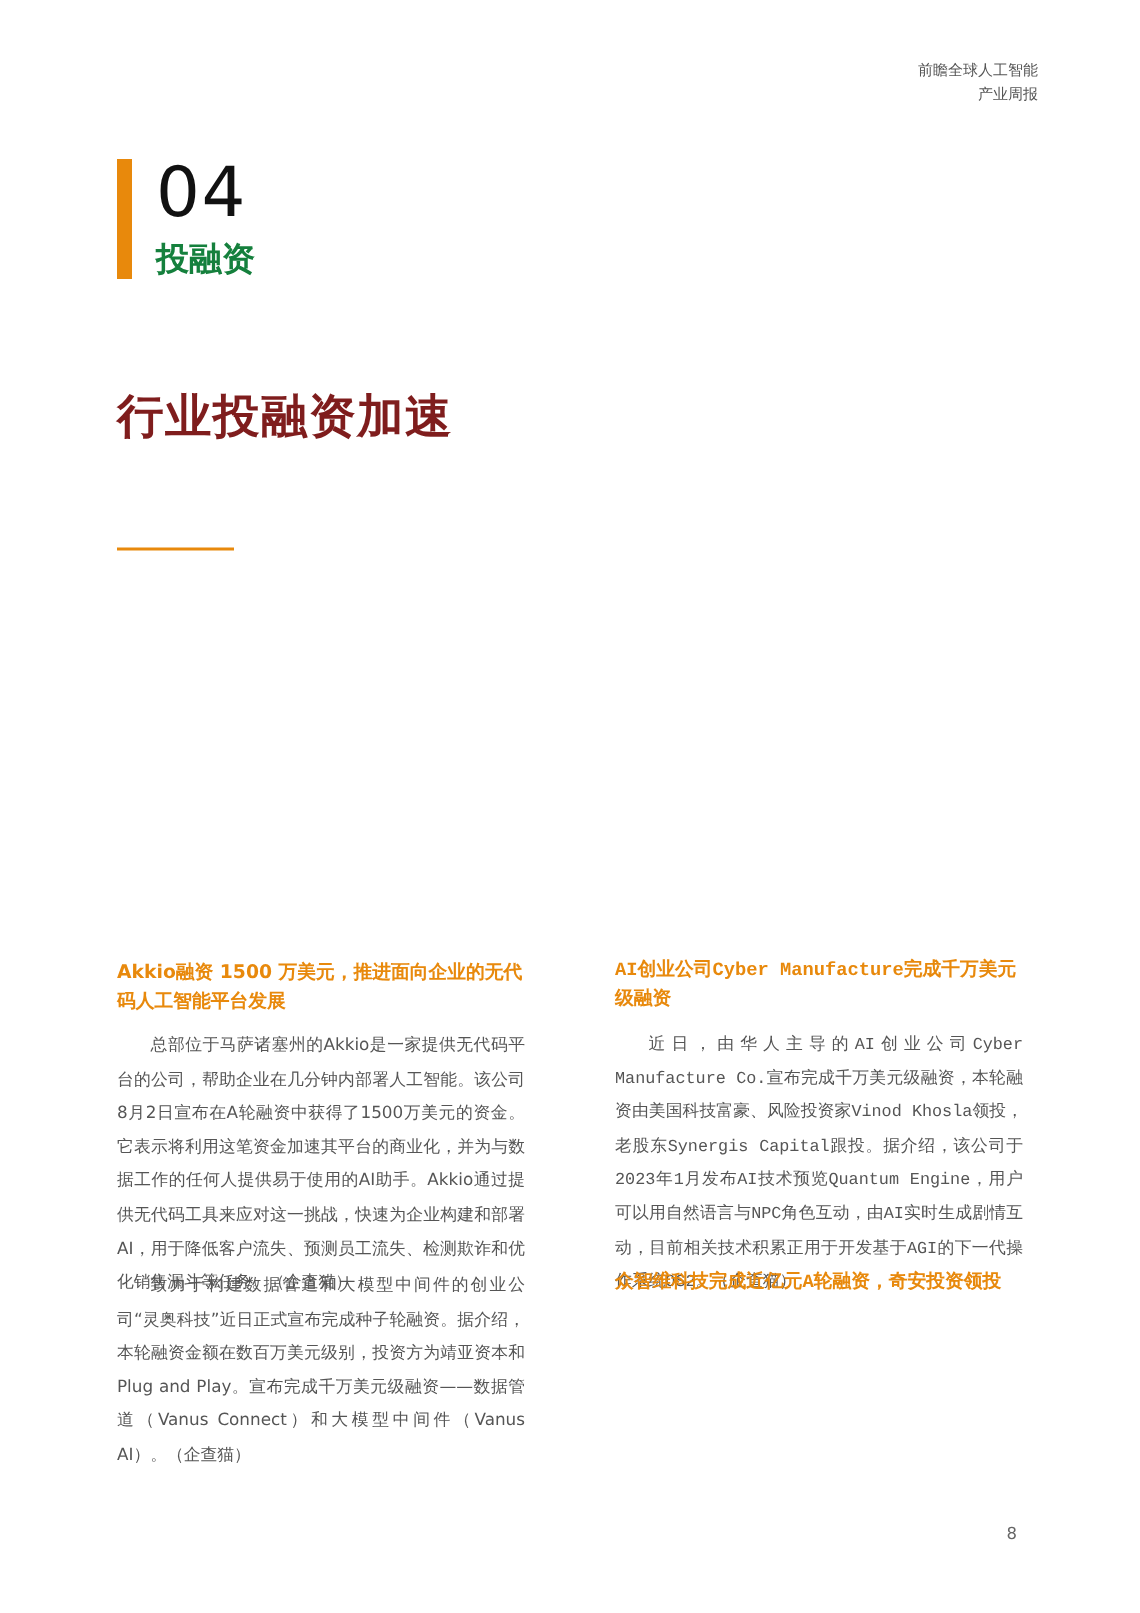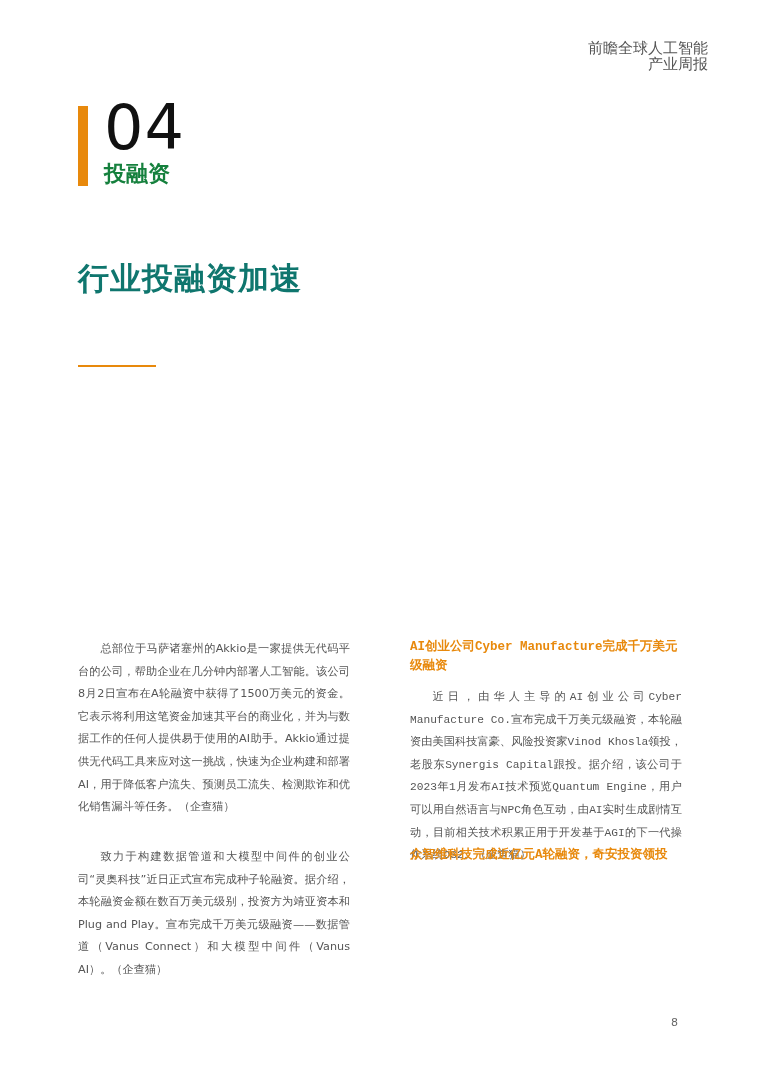--- a/index.html
+++ b/index.html
@@ -1,40 +1,40 @@
 <!DOCTYPE html>
 <html><head>
 <meta charset="utf-8">
 <style>
   * { margin: 0; padding: 0; box-sizing: border-box; }
   html, body { width: 760px; height: 1075px; background: #ffffff; overflow: hidden; }
   body { position: relative; font-family: "DejaVu Sans", "Liberation Sans", sans-serif; color: #333; }
 
   .running-header {
-    position: absolute; top: 40px; right: 52px;
-    text-align: right; font-size: 15px; line-height: 16px; color: #555; font-family: Liberation Serif, serif;
+    position: absolute; top: 40px; right: 68px;
+    text-align: right; font-size: 10px; line-height: 16px; color: #555; font-family: Liberation Serif, serif;
   }
 
   .chapter-bar {
     position: absolute; left: 78px; top: 106px; width: 10px; height: 80px;
     background: #e8890c;
   }
   .chapter-number {
     position: absolute; left: 104px; top: 100px;
-    font-family: "DejaVu Sans", sans-serif; font-size: 62px; line-height: 56px;
+    font-family: "DejaVu Sans", sans-serif; font-size: 46px; line-height: 56px;
     font-weight: 500; color: #111; letter-spacing: 1px;
   }
   .chapter-title {
     position: absolute; left: 104px; top: 160px;
     font-size: 22px; line-height: 28px; font-weight: bold; color: #15803d;
   }
 
   .hero-title {
     position: absolute; left: 78px; top: 255px;
-    font-size: 31px; line-height: 46px; font-weight: bold; color: #0f766e;
+    font-size: 31px; line-height: 46px; font-weight: bold; color: #7f1d1d;
     letter-spacing: 1px;
   }
   .hero-divider {
     position: absolute; left: 78px; top: 365px; width: 78px; height: 2px;
     background: #e8890c;
   }
 
   .article {
     position: absolute; width: 272px;
   }
@@ -63,20 +63,21 @@
 <div class="chapter-bar"></div>
 <div class="chapter-number">04</div>
 <div class="chapter-title">投融资</div>
 
 <div class="hero-title">
   <div>行业投融资加速</div>
 </div>
 <div class="hero-divider"></div>
 
 <div class="article" style="left:78px; top:638px;">
+  <h3>Akkio融资 1500 万美元，推进面向企业的无代码人工智能平台发展</h3>
   <p>总部位于马萨诸塞州的Akkio是一家提供无代码平台的公司，帮助企业在几分钟内部署人工智能。该公司8月2日宣布在A轮融资中获得了1500万美元的资金。它表示将利用这笔资金加速其平台的商业化，并为与数据工作的任何人提供易于使用的AI助手。Akkio通过提供无代码工具来应对这一挑战，快速为企业构建和部署AI，用于降低客户流失、预测员工流失、检测欺诈和优化销售漏斗等任务。（企查猫）</p>
 </div>
 
 <div class="article" style="left:410px; top:638px;font-family:Liberation Mono, monospace;">
   <h3>AI创业公司Cyber Manufacture完成千万美元级融资</h3>
   <p>近日，由华人主导的AI创业公司Cyber Manufacture Co.宣布完成千万美元级融资，本轮融资由美国科技富豪、风险投资家Vinod Khosla领投，老股东Synergis Capital跟投。据介绍，该公司于2023年1月发布AI技术预览Quantum Engine，用户可以用自然语言与NPC角色互动，由AI实时生成剧情互动，目前相关技术积累正用于开发基于AGI的下一代操作系统OS2。（企查猫）</p>
 </div>
 
 <div class="article" style="left:78px; top:846px;">
   <p>致力于构建数据管道和大模型中间件的创业公司“灵奥科技”近日正式宣布完成种子轮融资。据介绍，本轮融资金额在数百万美元级别，投资方为靖亚资本和Plug and Play。宣布完成千万美元级融资——数据管道（Vanus Connect）和大模型中间件（Vanus AI）。（企查猫）</p>

